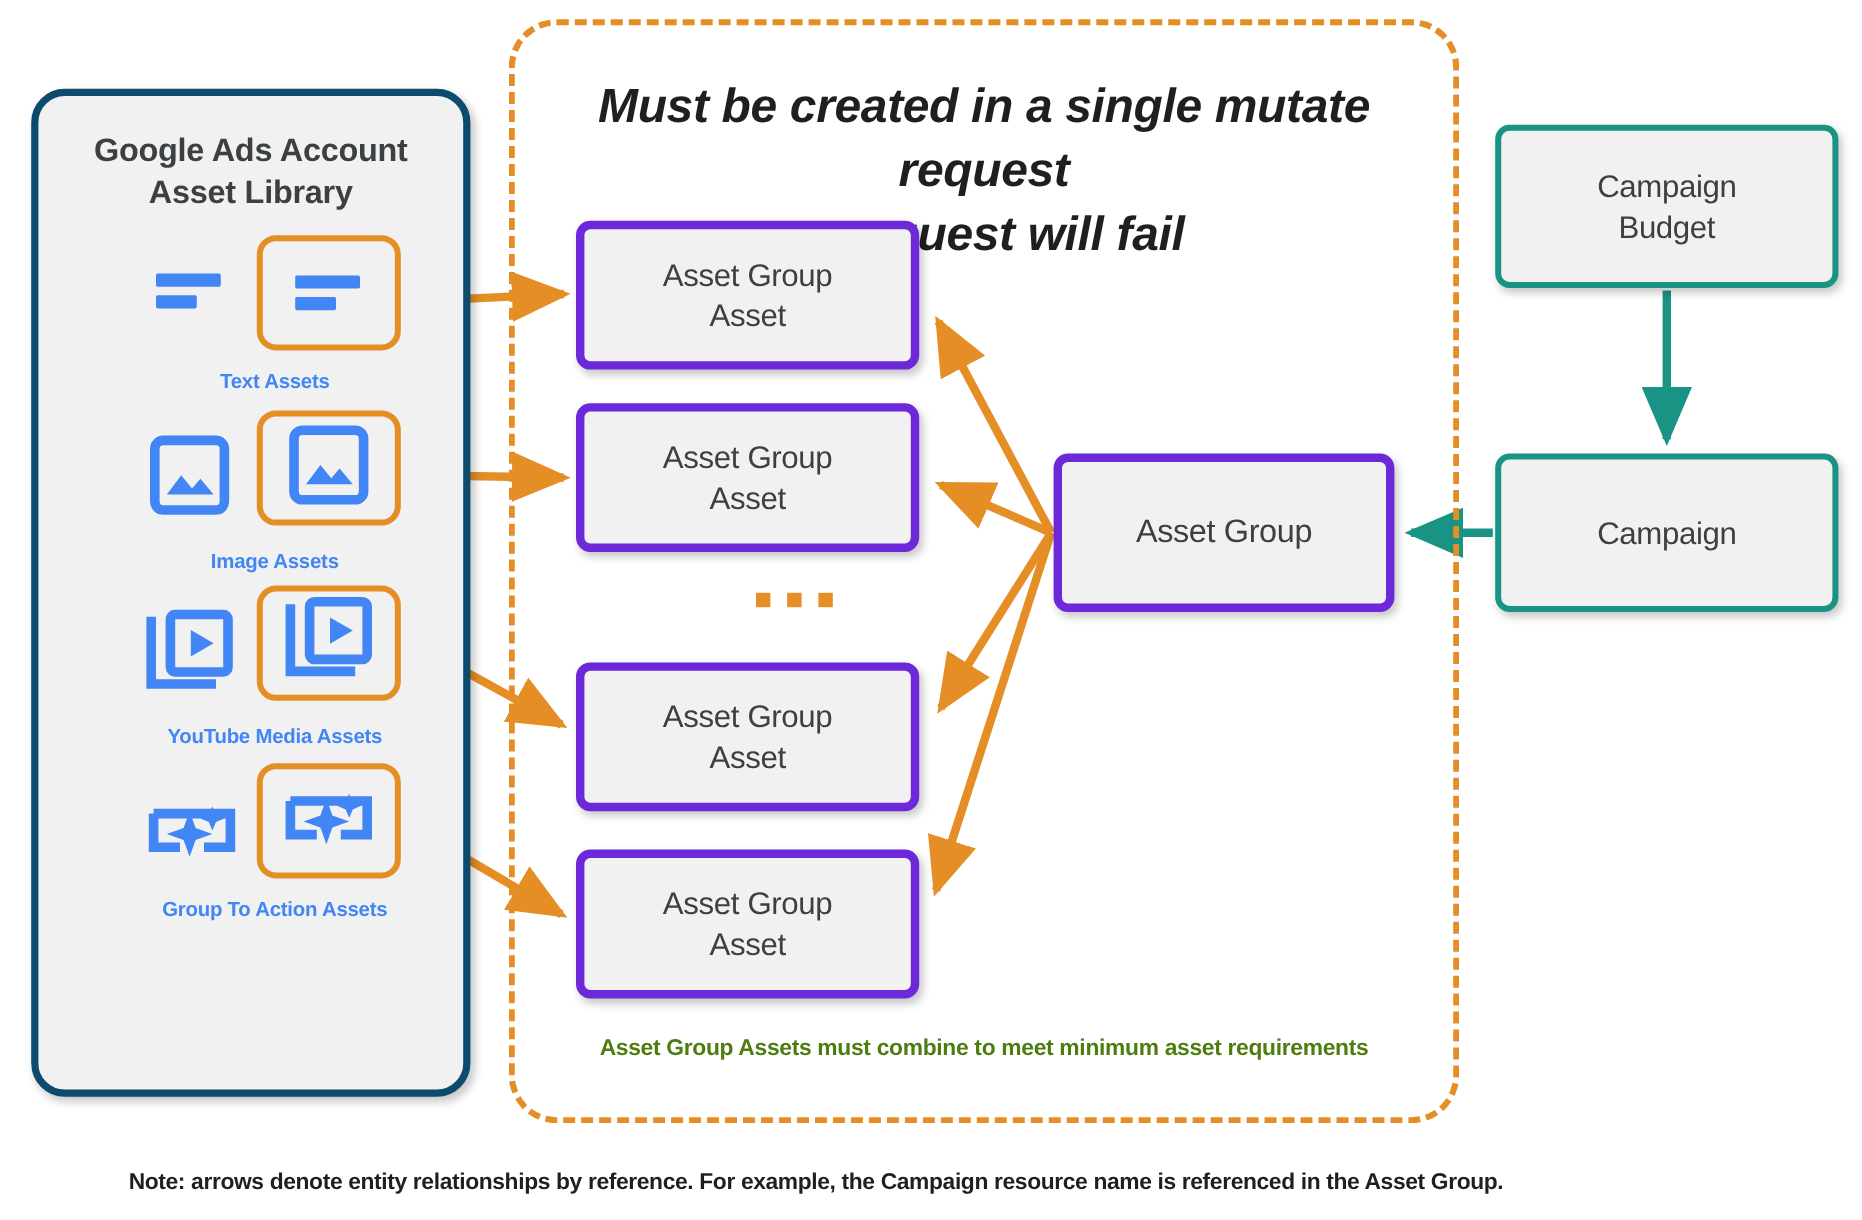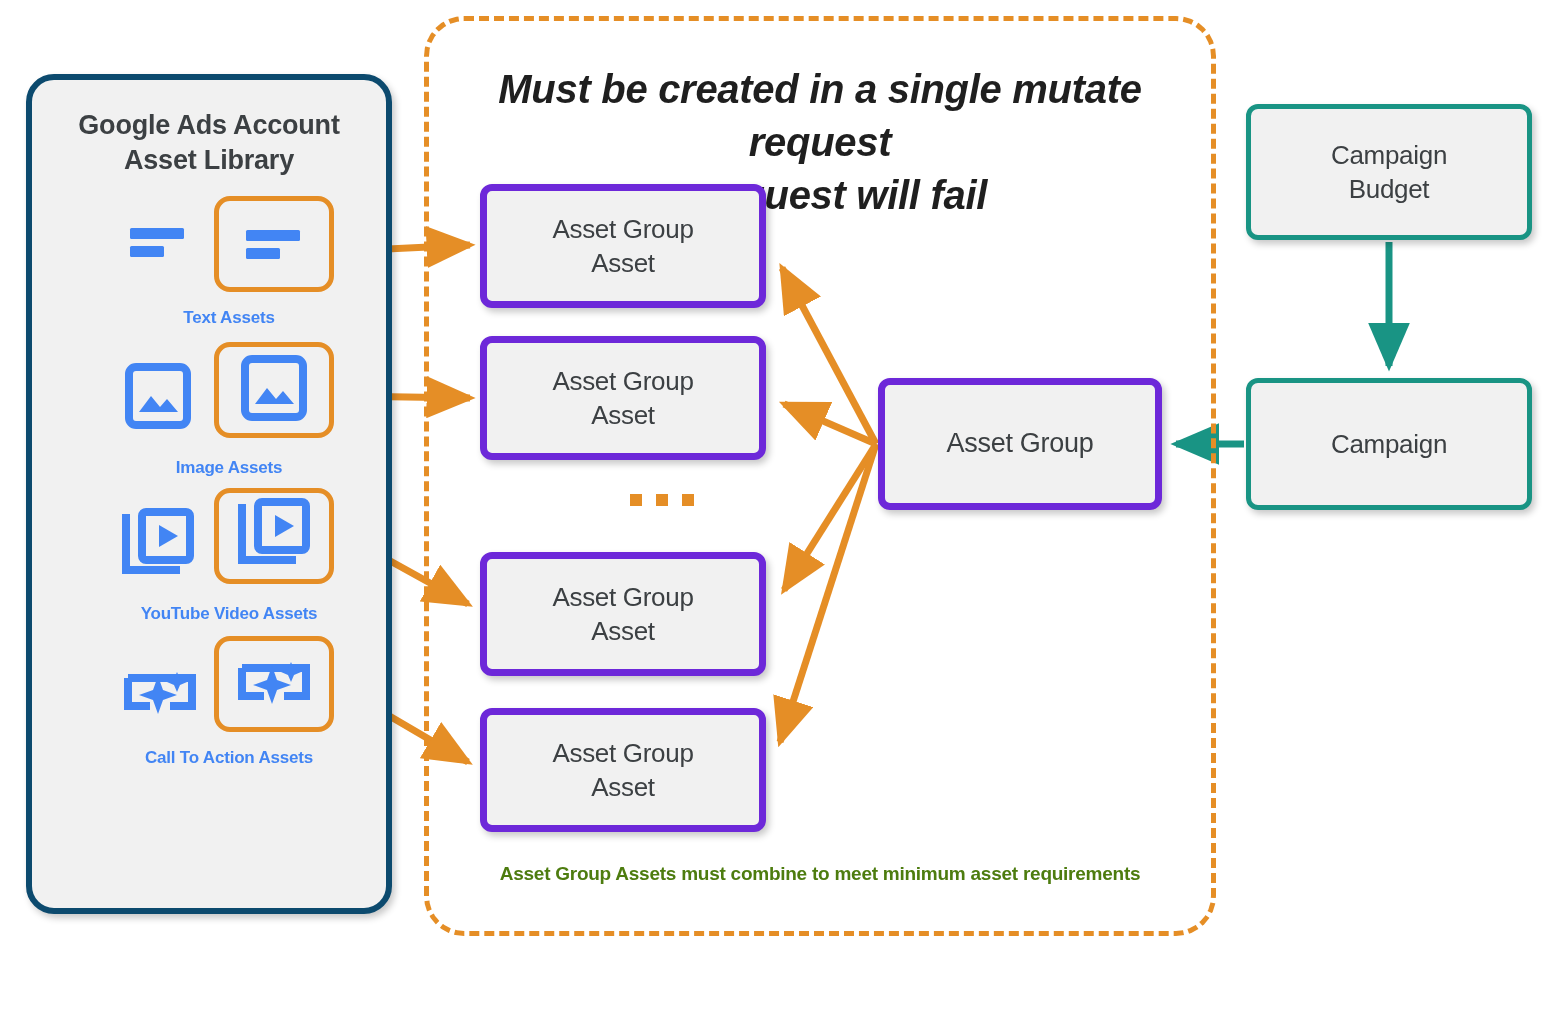--- a/index.html
+++ b/index.html
@@ -295,21 +295,21 @@
         <div class="icon-boxed">
           <span class="inner-icon">
             <svg width="76" height="72" viewBox="0 0 76 72" aria-hidden="true">
               <path d="M6 10 L6 62 L56 62" fill="none" stroke="#4285F4" stroke-width="8" stroke-linecap="square"></path>
               <rect x="22" y="4" width="48" height="48" rx="4" fill="none" stroke="#4285F4" stroke-width="8"></rect>
               <path d="M39 17 L58 28 L39 39 Z" fill="#4285F4"></path>
             </svg>
           </span>
         </div>
       </div>
-      <div class="asset-caption" style="top:102px;">YouTube Video  Assets</div>
+      <div class="asset-caption" style="top:102px;">YouTube Media  Assets</div>
     </div>
 
     <div class="asset-row" style="top:570px;">
       <div class="asset-icons">
         <div class="icon-plain" style="top:14px;left:88px;">
           <svg width="80" height="56" viewBox="0 0 80 56" aria-hidden="true">
             <path d="M8 14 L8 42 L30 42 M50 42 L72 42 L72 14 L8 14" fill="none" stroke="#4285F4" stroke-width="8" stroke-linejoin="miter"></path>
             <path d="M38 12 L43 26 L57 31 L43 36 L38 50 L33 36 L19 31 L33 26 Z" fill="#4285F4"></path>
             <path d="M57 8 L60 15 L67 18 L60 21 L57 28 L54 21 L47 18 L54 15 Z" fill="#4285F4"></path>
           </svg>
@@ -317,21 +317,21 @@
         <div class="icon-boxed">
           <span class="inner-icon">
             <svg width="80" height="56" viewBox="0 0 80 56" aria-hidden="true">
               <path d="M8 14 L8 42 L30 42 M50 42 L72 42 L72 14 L8 14" fill="none" stroke="#4285F4" stroke-width="8" stroke-linejoin="miter"></path>
               <path d="M38 12 L43 26 L57 31 L43 36 L38 50 L33 36 L19 31 L33 26 Z" fill="#4285F4"></path>
               <path d="M57 8 L60 15 L67 18 L60 21 L57 28 L54 21 L47 18 L54 15 Z" fill="#4285F4"></path>
             </svg>
           </span>
         </div>
       </div>
-      <div class="asset-caption" style="top:98px;">Call To Action Assets</div>
+      <div class="asset-caption" style="top:98px;">Group To Action Assets</div>
     </div>
 
   </div>
 
   <div id="mutate-container">
     <div id="mutate-note">Must be created in a single mutate request
 or request will fail</div>
     <div id="mutate-footer">Asset Group Assets must combine to meet minimum asset requirements</div>
   </div>
 
@@ -350,14 +350,15 @@
 Asset</div>
   <div class="node orange" id="ag-asset-4">Asset Group
 Asset</div>
 
   <div class="node orange" id="asset-group">Asset Group</div>
 
   <div class="node teal" id="campaign-budget">Campaign
 Budget</div>
   <div class="node teal" id="campaign">Campaign</div>
 
+  <div id="bottom-note">Note: arrows denote entity relationships by reference. For example, the Campaign resource name is referenced in the Asset Group.</div>
 
 </div>
 
 </body></html>

